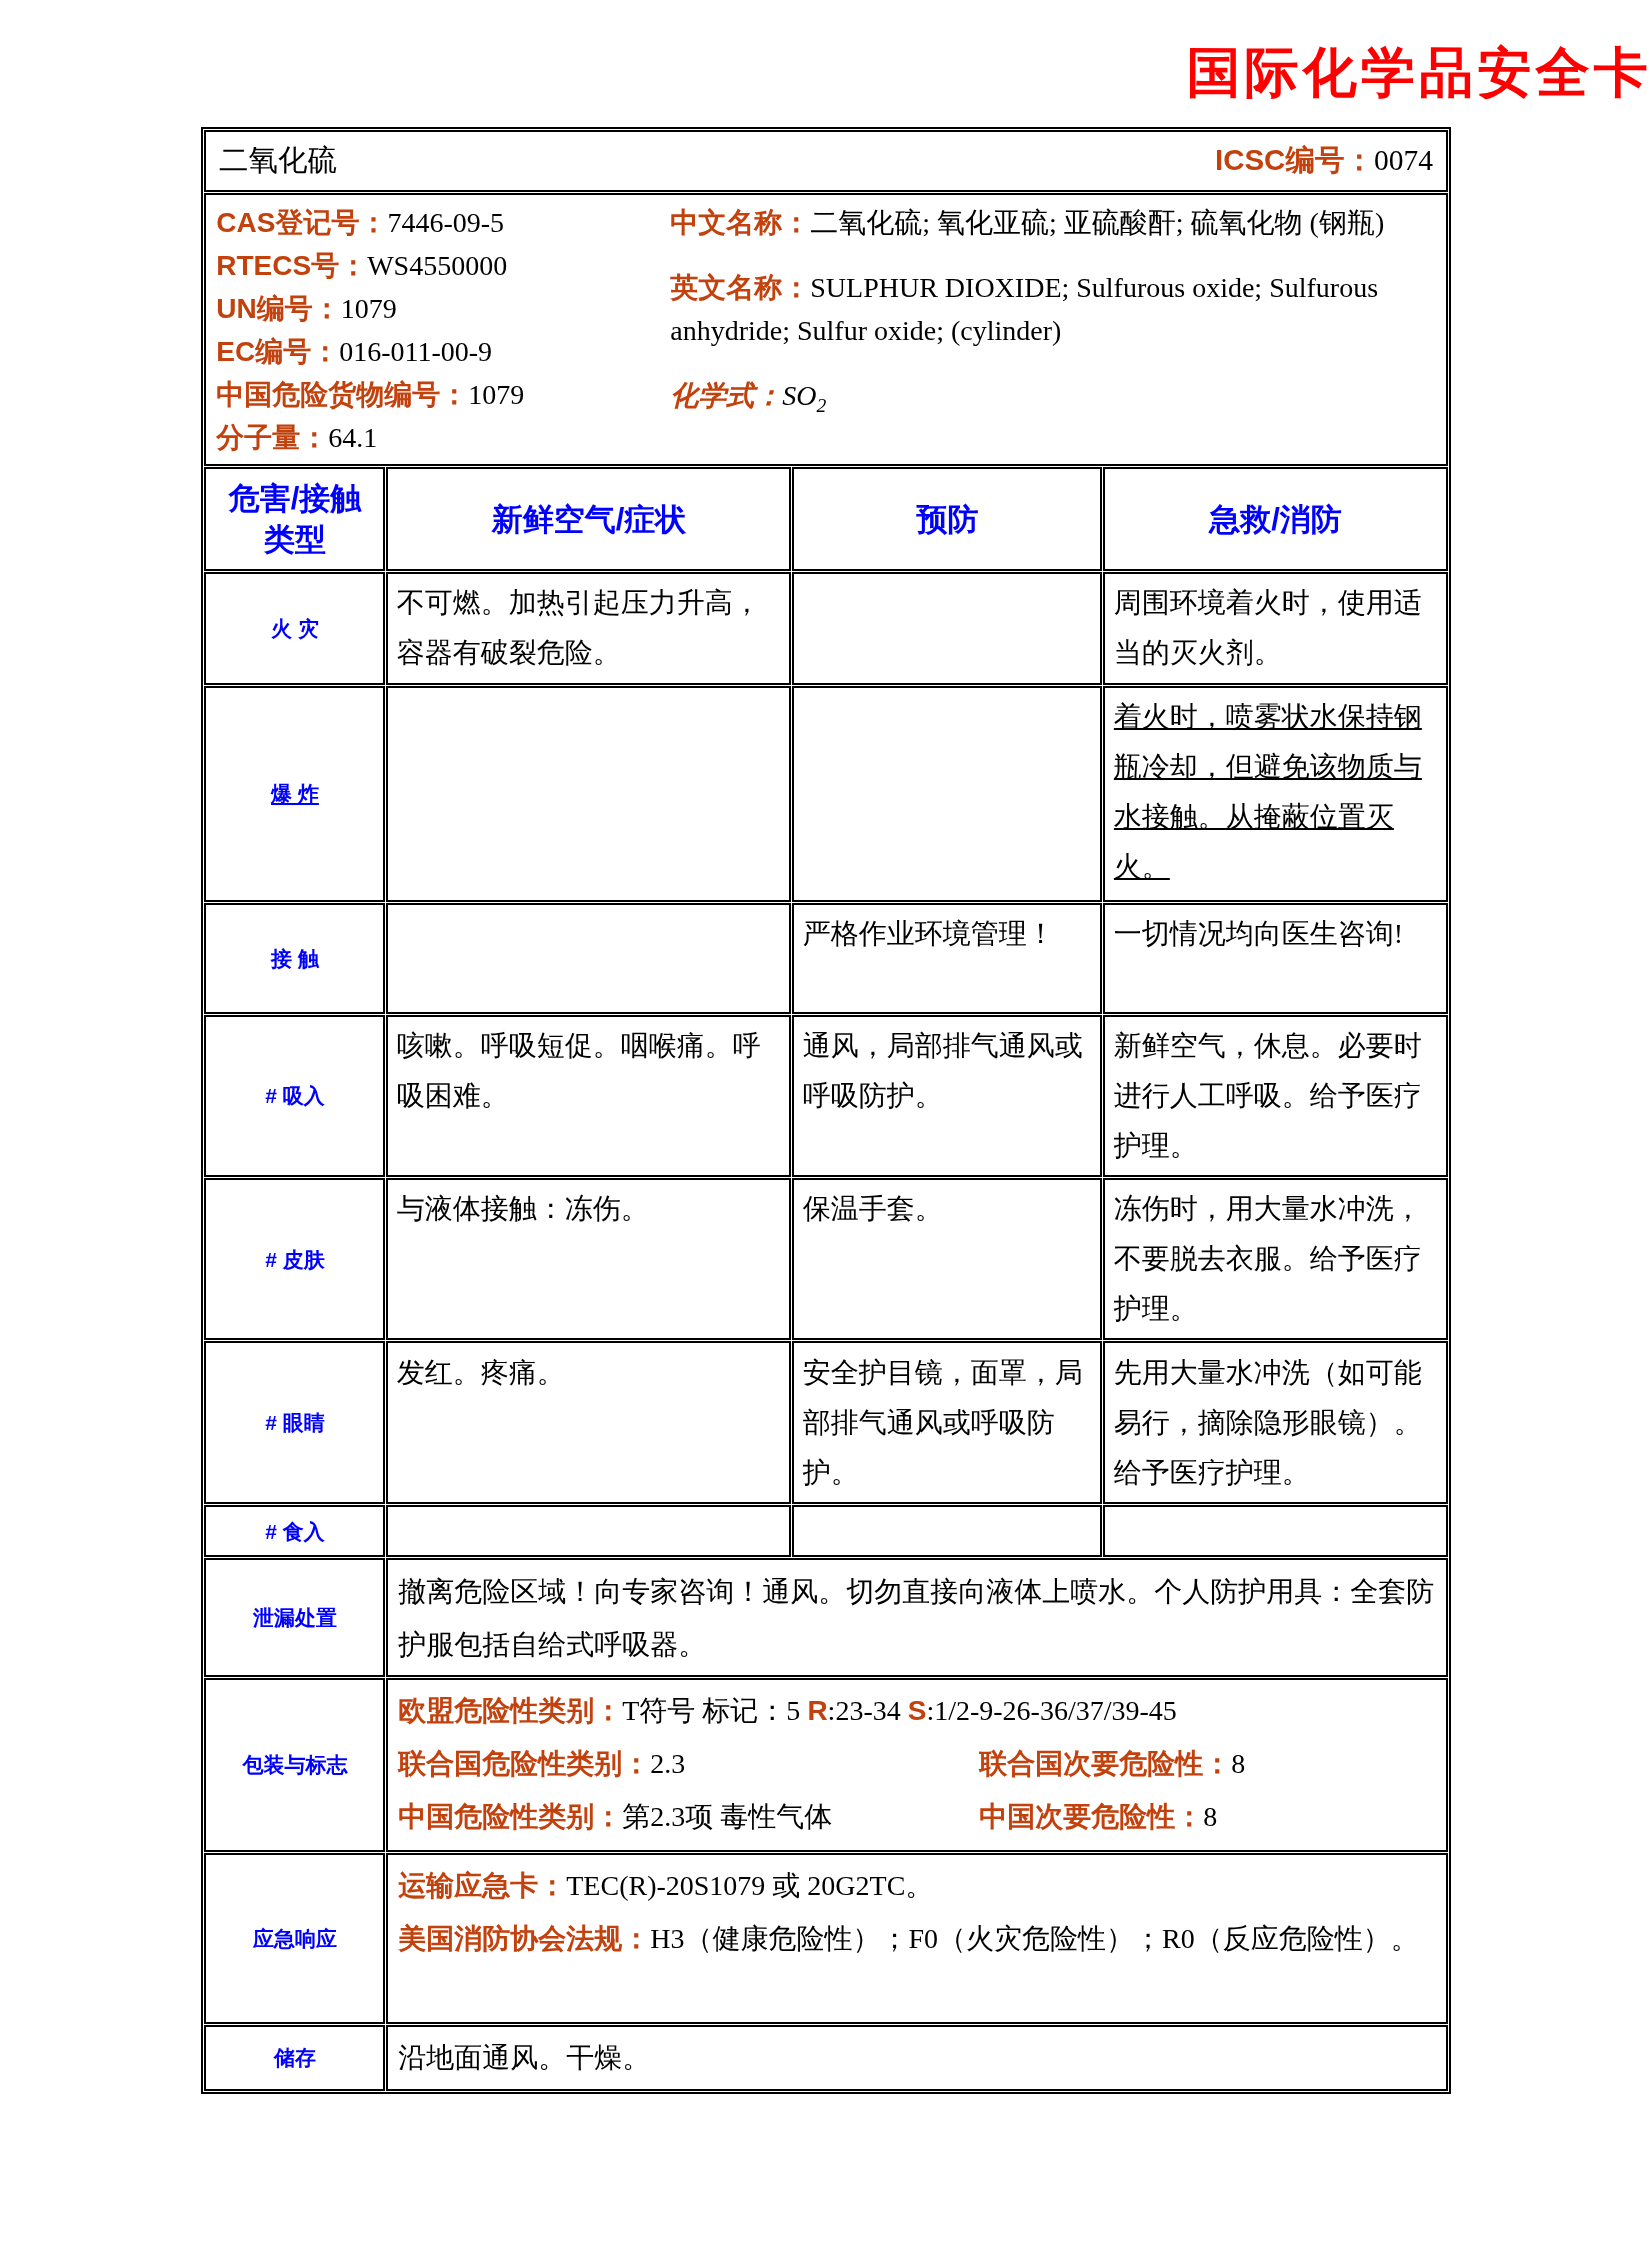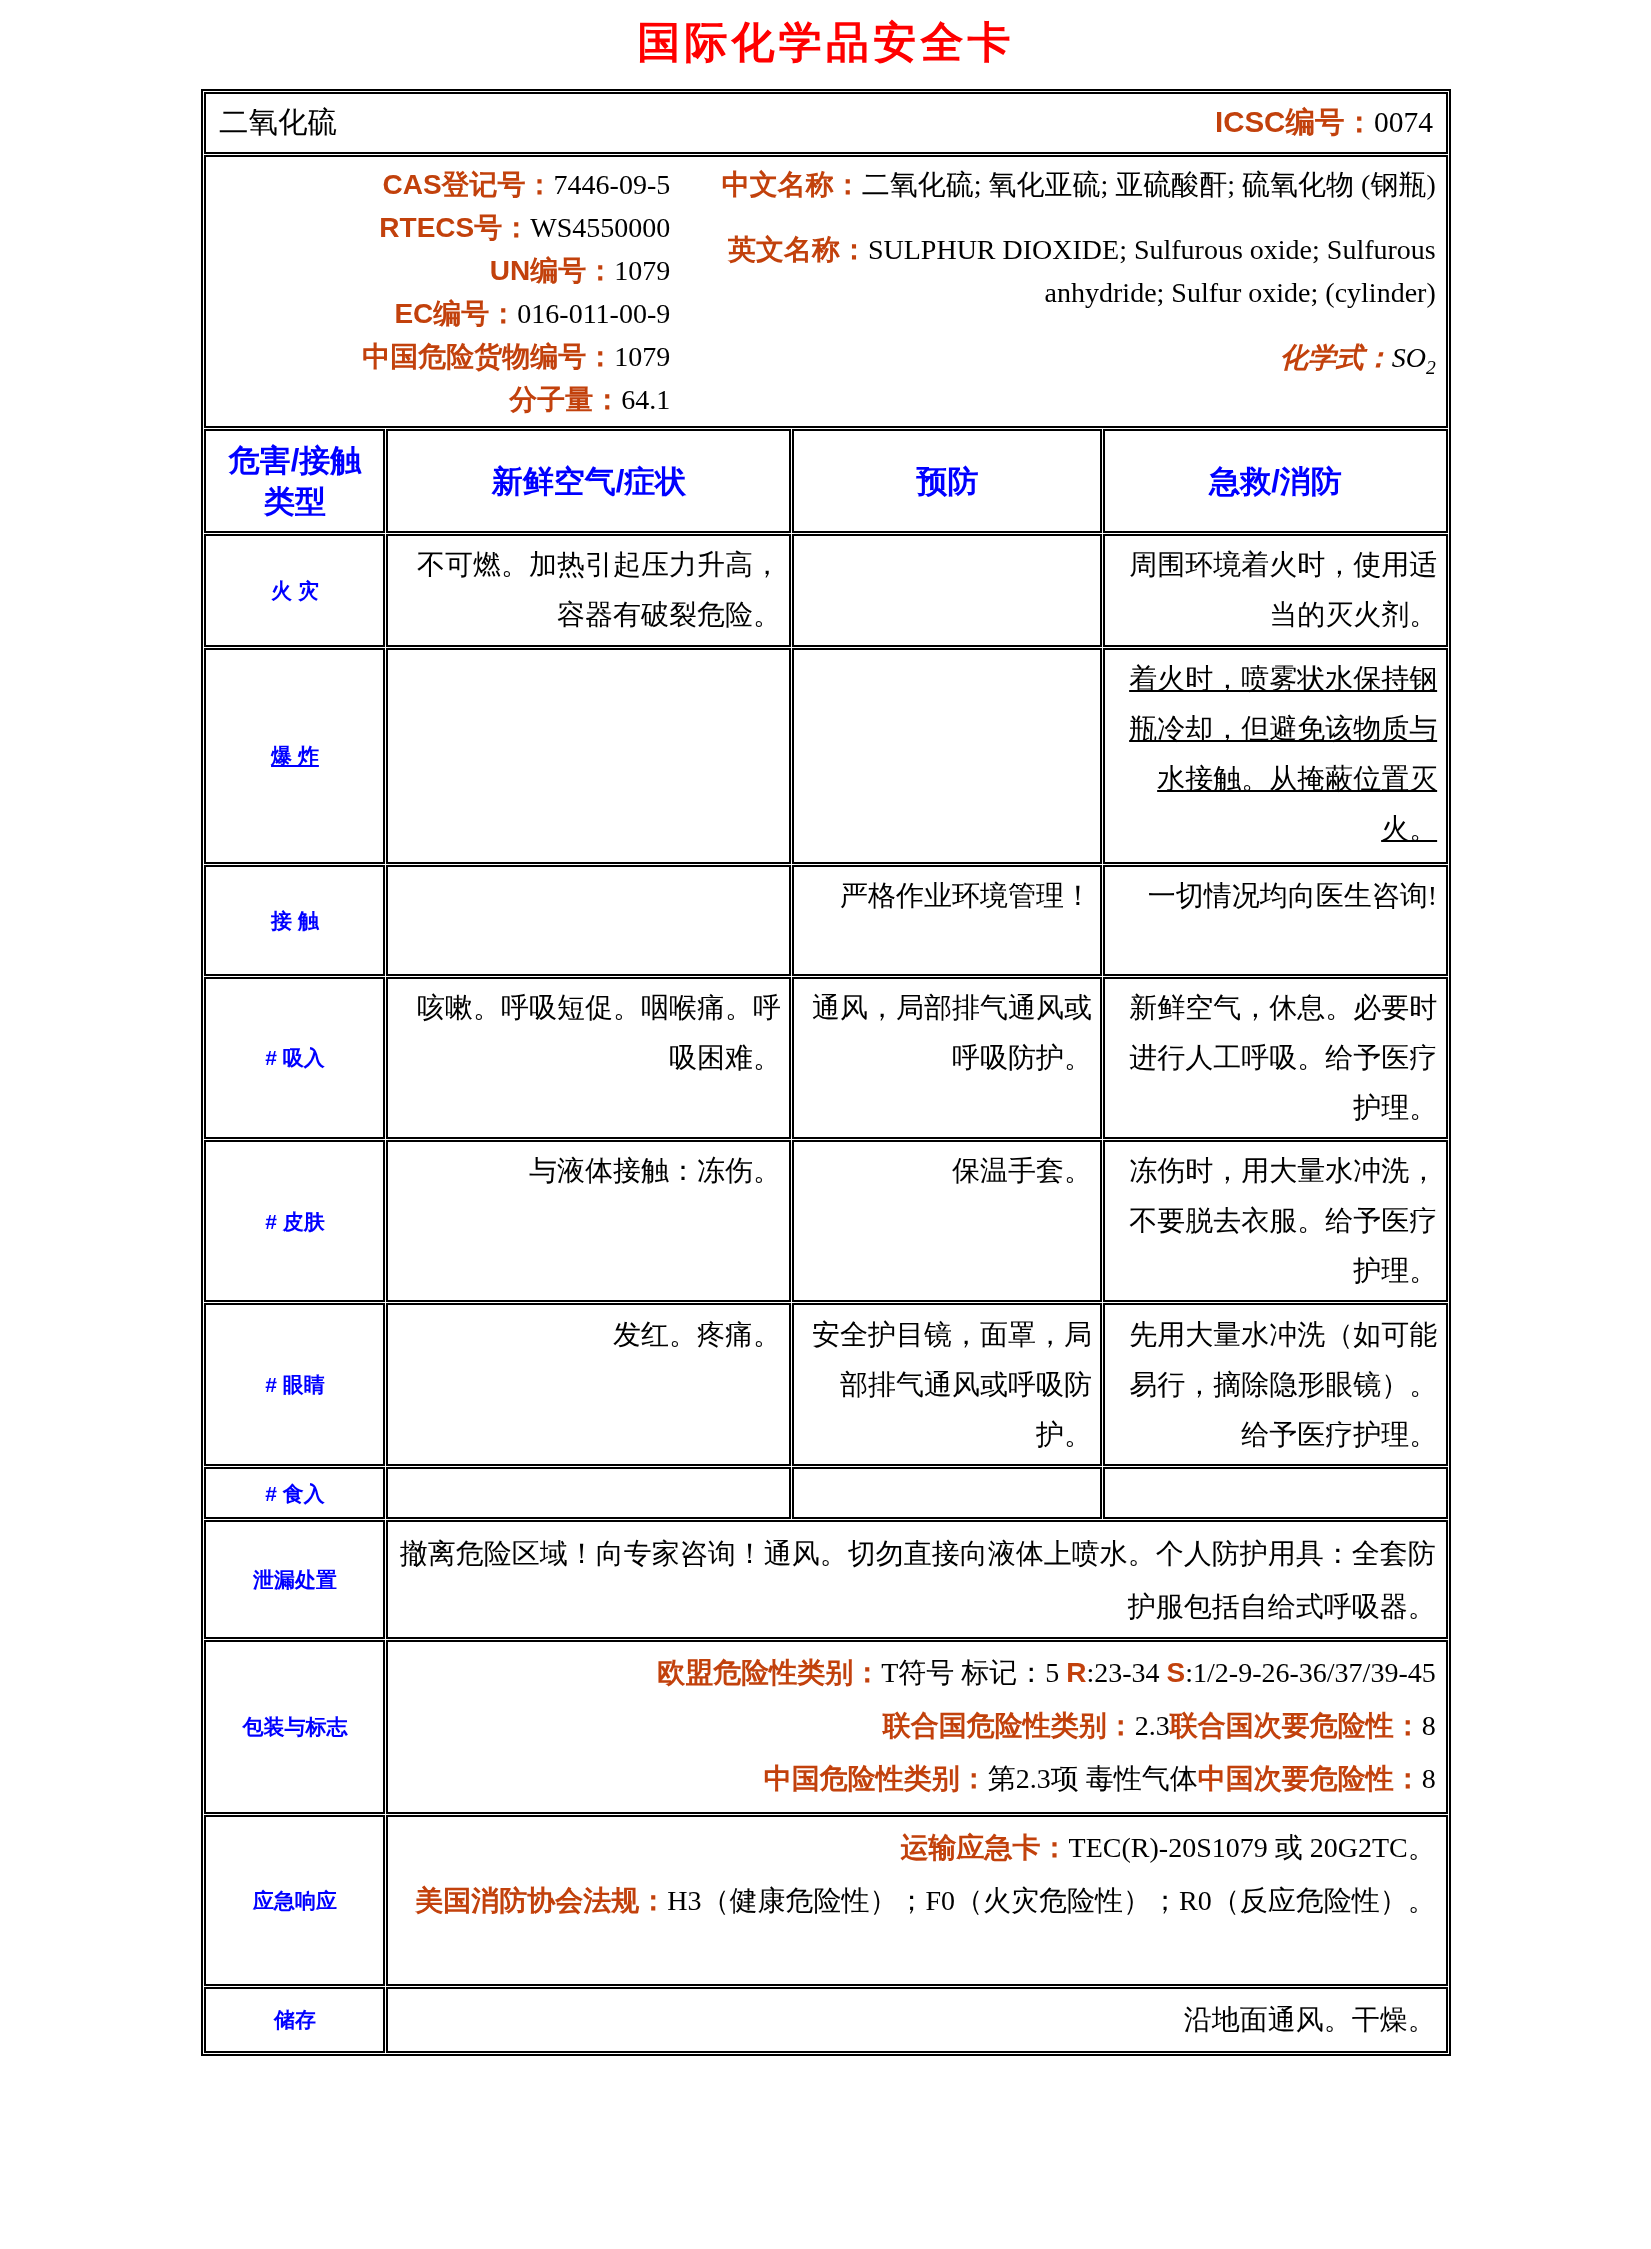--- a/index.html
+++ b/index.html
@@ -5,47 +5,46 @@
   * { margin: 0; padding: 0; box-sizing: border-box; }
   html, body { background: #ffffff; }
   body {
     width: 1652px;
     height: 2250px;
     position: relative;
     font-family: "Liberation Serif", "DejaVu Serif", serif;
     color: #000000;
   }
   .page-title {
-    margin-top: 14px;
-    text-align: center;
+    margin-top: 37px;
+    text-align: right;
     color: #ff0000;
     font-family: "Liberation Sans", "DejaVu Sans", sans-serif;
     font-weight: bold;
-    font-size: 43px;
+    font-size: 54px;
     letter-spacing: 4.2px;
   }
   table.card {
     margin: 17px auto 0 auto;
     width: 1247px;
     table-layout: fixed;
     border-collapse: separate;
     border-spacing: 1.4px;
     border: 2.8px solid #000000;
     background: #ffffff;
   }
   col.c1 { width: 181px; }
   col.c2 { width: 405px; }
   col.c3 { width: 310px; }
   col.c4 { width: 344px; }
   td, th {
     border: 2.1px solid #000000;
     background: #ffffff;
     vertical-align: top;
     font-size: 28px;
-    text-align: right;
   }
   
   .bl {
     color: #c2410c;
     font-weight: bold;
     font-family: "Liberation Sans", "DejaVu Sans", sans-serif;
   }
   
   .name-row td { height: 62px; vertical-align: middle; }
   .name-flex { display: flex; justify-content: space-between; align-items: center; padding: 0 12.6px; }

